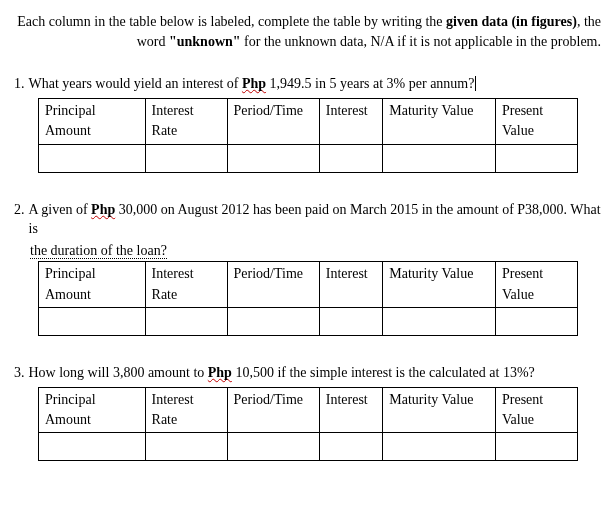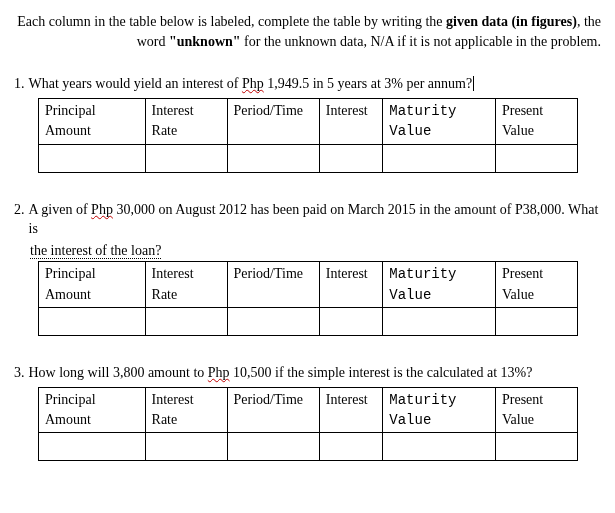--- a/index.html
+++ b/index.html
@@ -59,29 +59,30 @@
       text-align: left;
       vertical-align: top;
       font-weight: normal;
       line-height: 1.45;
       height: 20px;
     }
     .col-principal { width: 104px; }
     .col-interest-rate { width: 80px; }
     .col-period { width: 90px; }
     .col-interest { width: 62px; }
-    .col-maturity { width: 110px; font-family: Liberation Mono, monospace; }
+    .col-maturity { width: 110px; }
     .col-present { width: 80px; }
     .data-row td {
       height: 28px;
     }
     .red-wavy {
       text-decoration: underline wavy #c00000;
       text-decoration-thickness: 1px;
       text-decoration-skip-ink: none;
+      font-weight: bold;
     }
     .dotted-under {
       border-bottom: 1px dotted #000;
       padding-bottom: 0;
     }
     b { font-weight: bold; }
   </style>
 </head>
 <body>
 
@@ -119,21 +120,21 @@
 </div>
 
 <div class="problem">
   <div class="problem-text">
     <span class="problem-number">2.</span>
     <span class="problem-question">
       <span>A given of </span><span class="red-wavy">Php</span><span> 30,000 on August 2012 has been paid on March 2015 in the amount of P38,000. What is</span>
     </span>
   </div>
   <div class="problem-subtext">
-    <span class="dotted-under">the interest of the loan?</span>
+    <span class="dotted-under">the duration of the loan?</span>
   </div>
   <table>
     <tbody>
         <tr>
       <td class="col-principal"><span>Principal</span><br><span>Amount</span></td>
       <td class="col-interest-rate"><span>Interest</span><br><span>Rate</span></td>
       <td class="col-period">Period/Time</td>
       <td class="col-interest">Interest</td>
       <td class="col-maturity">Maturity Value</td>
       <td class="col-present"><span>Present</span><br><span>Value</span></td>

